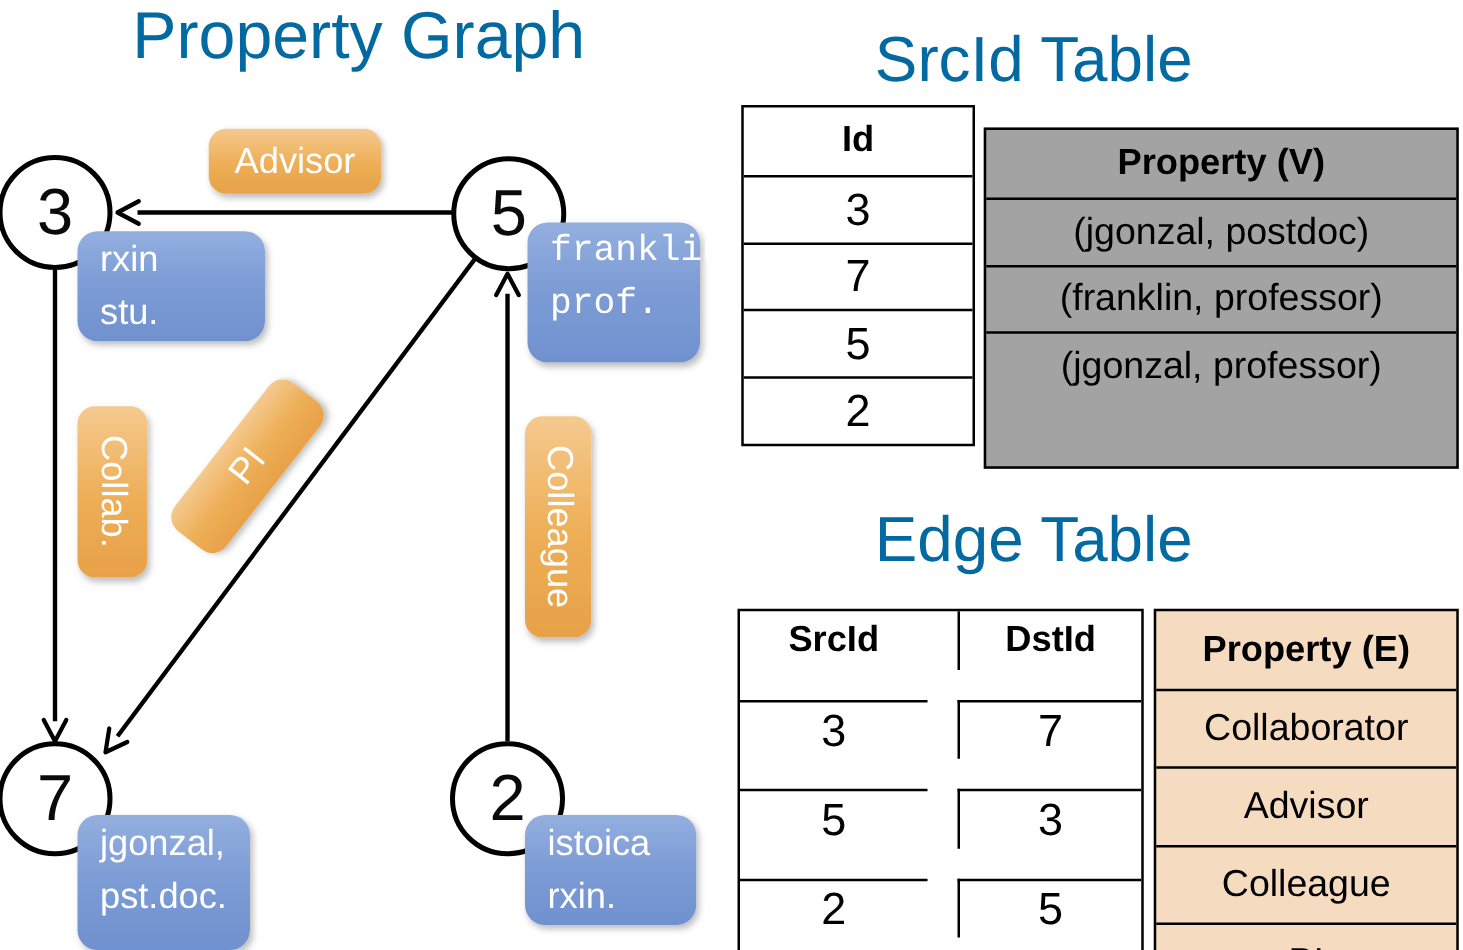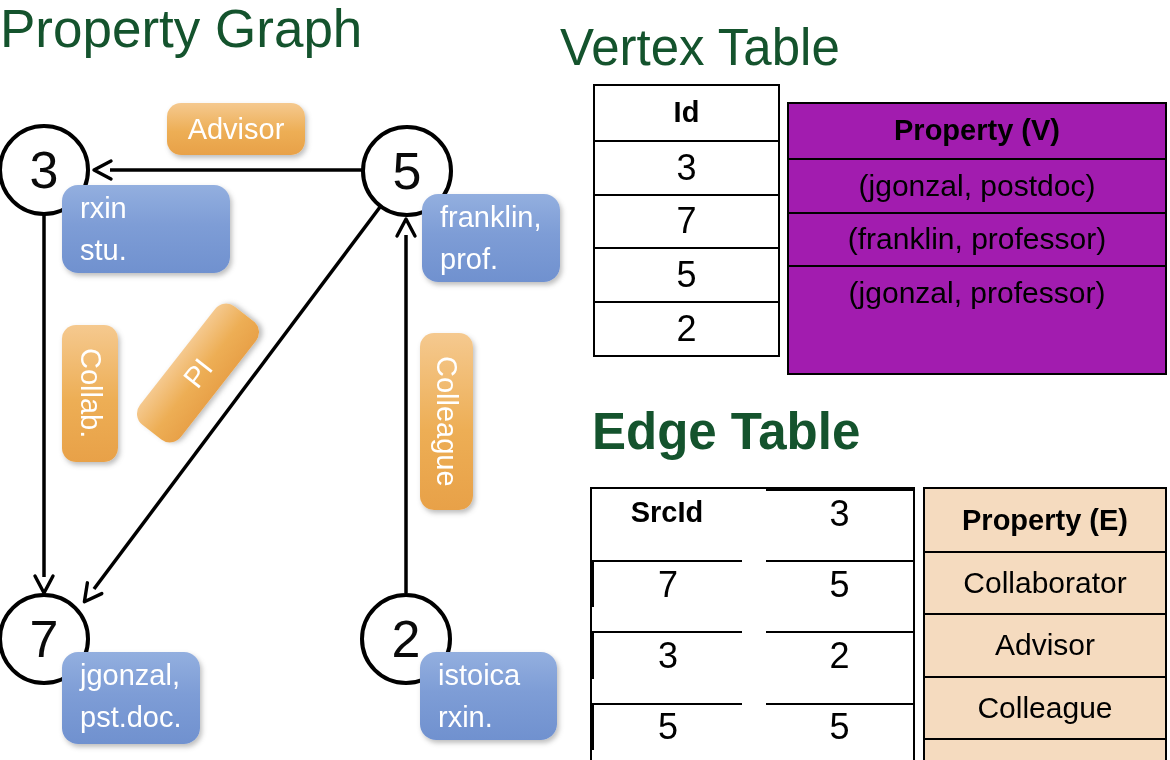--- a/index.html
+++ b/index.html
@@ -1,26 +1,26 @@
 <!DOCTYPE html>
 <html><head>
 <meta charset="utf-8">
 <style>
   html,body { margin:0; padding:0; background:#ffffff; }
   #stage {
     position:relative; width:1170px; height:760px; overflow:hidden;
     background:#ffffff; font-family:"Liberation Sans", sans-serif; color:#000;
   }
   .title {
-    position:absolute; font-size:51px; line-height:1.08;
-    color:#14532d; letter-spacing:0px; white-space:nowrap;
+    position:absolute; text-align:center; font-size:51px; line-height:1.08;
+    color:#0369a1; letter-spacing:0px; white-space:nowrap;
   }
   #pg-title   { left:0;   top:22;  width:574px; font-size:53px; }
   #vt-title   { left:560px; top:20px;  width:534px; }
-  #et-title   { left:592px; top:404px; width:522px;font-weight:bold; }
+  #et-title   { left:566px; top:404px; width:522px; }
 
   
   #edges { position:absolute; left:0; top:0; width:570px; height:760px; }
   .node {
     position:absolute; width:92px; height:92px; box-sizing:border-box;
     border:4px solid #000; border-radius:50%; background:#fff;
     display:flex; align-items:center; justify-content:center;
   }
   .node .num { font-size:52px; line-height:1; color:#0a0a0a; }
   #node-3 { left:-2px;  top:124px; }
@@ -28,23 +28,23 @@
   #node-7 { left:-2px;  top:593px; }
   #node-2 { left:360px; top:593px; }
 
   .vlabel {
     position:absolute; box-sizing:border-box; border-radius:16px;
     background:linear-gradient(180deg,#93AFDF 0%,#7E9DD6 45%,#7091CF 100%);
     box-shadow:2px 3px 5px rgba(110,110,110,0.45);
     color:#fff; font-size:29px; line-height:42px;
     padding:2px 0 0 18px; white-space:pre-line;
   }
-  #vl-rxin     { left:62px;  top:185px; width:168px; height:88px; }
-  #vl-franklin { left:422px; top:194px; width:138px; height:88px; }
-  #vl-jgonzal  { left:62px;  top:652px; width:138px; height:92px; }
+  #vl-rxin     { left:62px;  top:185px; width:150px; height:88px; }
+  #vl-franklin { left:422px; top:178px; width:138px; height:112px;font-family:Liberation Mono, monospace; }
+  #vl-jgonzal  { left:62px;  top:652px; width:138px; height:108px; }
   #vl-istoica  { left:420px; top:652px; width:137px; height:88px; }
 
   .elabel {
     position:absolute; box-sizing:border-box; border-radius:14px;
     background:linear-gradient(180deg,#F5C98F 0%,#EDAE55 55%,#E8A148 100%);
     box-shadow:2px 3px 5px rgba(110,110,110,0.45);
     color:#fff; font-size:29px;
     display:flex; align-items:center; justify-content:center;
   }
   #el-advisor   { left:167px; top:103px; width:138px; height:52px; }
@@ -61,31 +61,31 @@
     display:flex; align-items:center; justify-content:center;
     box-sizing:border-box; overflow:hidden; white-space:nowrap;
   }
   .cell.bt { border-top:2px solid #000; }
   .cell.bl { border-left:2px solid #000; }
   .cell.hdr  { font-weight:bold; font-size:29px; }
   .cell.num  { font-size:36px; }
   .cell.prop { font-size:30px; }
 
   #vt-id   { left:593px; top:84px; width:187px; height:273px; grid-template-rows:repeat(5,1fr); }
-  #vt-prop { left:787px; top:102px; width:380px; height:273px; grid-template-rows:repeat(5,1fr); background:#a21caf; }
+  #vt-prop { left:787px; top:102px; width:380px; height:273px; grid-template-rows:repeat(5,1fr); background:#a3a3a3; }
   #et-ids  { left:590px; top:487px; width:325px; height:336px; grid-template-columns:150px 1fr; grid-template-rows:repeat(5,1fr);gap:24px; }
   #et-prop { left:923px; top:487px; width:244px; height:315px; grid-template-rows:repeat(5,1fr); background:#F5DBBF; }
 </style>
 </head>
 <body>
 
 <div id="stage">
 
   <div class="title" id="pg-title">Property Graph</div>
-  <div class="title" id="vt-title">Vertex Table</div>
+  <div class="title" id="vt-title">SrcId Table</div>
   <div class="title" id="et-title">Edge Table</div>
 
   <svg id="edges" viewBox="0 0 570 760" xmlns="http://www.w3.org/2000/svg">
     <defs>
       <marker id="arrow" viewBox="0 0 24 24" markerWidth="24" markerHeight="24" markerUnits="userSpaceOnUse" refX="4" refY="12" orient="auto">
         <path d="M3 3 L20 12 L3 21" fill="none" stroke="#000" stroke-width="3.4" stroke-linecap="round" stroke-linejoin="round"></path>
       </marker>
     </defs>
     <line x1="372" y1="170" x2="110" y2="170" stroke="#000" stroke-width="3.5" marker-end="url(#arrow)"></line>
     <line x1="44" y1="180" x2="44" y2="577" stroke="#000" stroke-width="3.5" marker-end="url(#arrow)"></line>
@@ -130,20 +130,21 @@
 
   <div class="tcol" id="vt-prop">
     <div class="cell hdr">Property (V)</div>
     <div class="cell prop bt">(jgonzal, postdoc)</div>
     <div class="cell prop bt">(franklin, professor)</div>
     <div class="cell prop bt">(jgonzal, professor)</div>
   </div>
 
   <div class="tcol" id="et-ids">
     <div class="cell hdr">SrcId</div>
+    <div class="cell hdr bl">DstId</div>
     <div class="cell num bt">3</div>
     <div class="cell num bt bl">7</div>
     <div class="cell num bt">5</div>
     <div class="cell num bt bl">3</div>
     <div class="cell num bt">2</div>
     <div class="cell num bt bl">5</div>
     <div class="cell num bt">5</div>
     <div class="cell num bt bl">7</div>
   </div>
 

